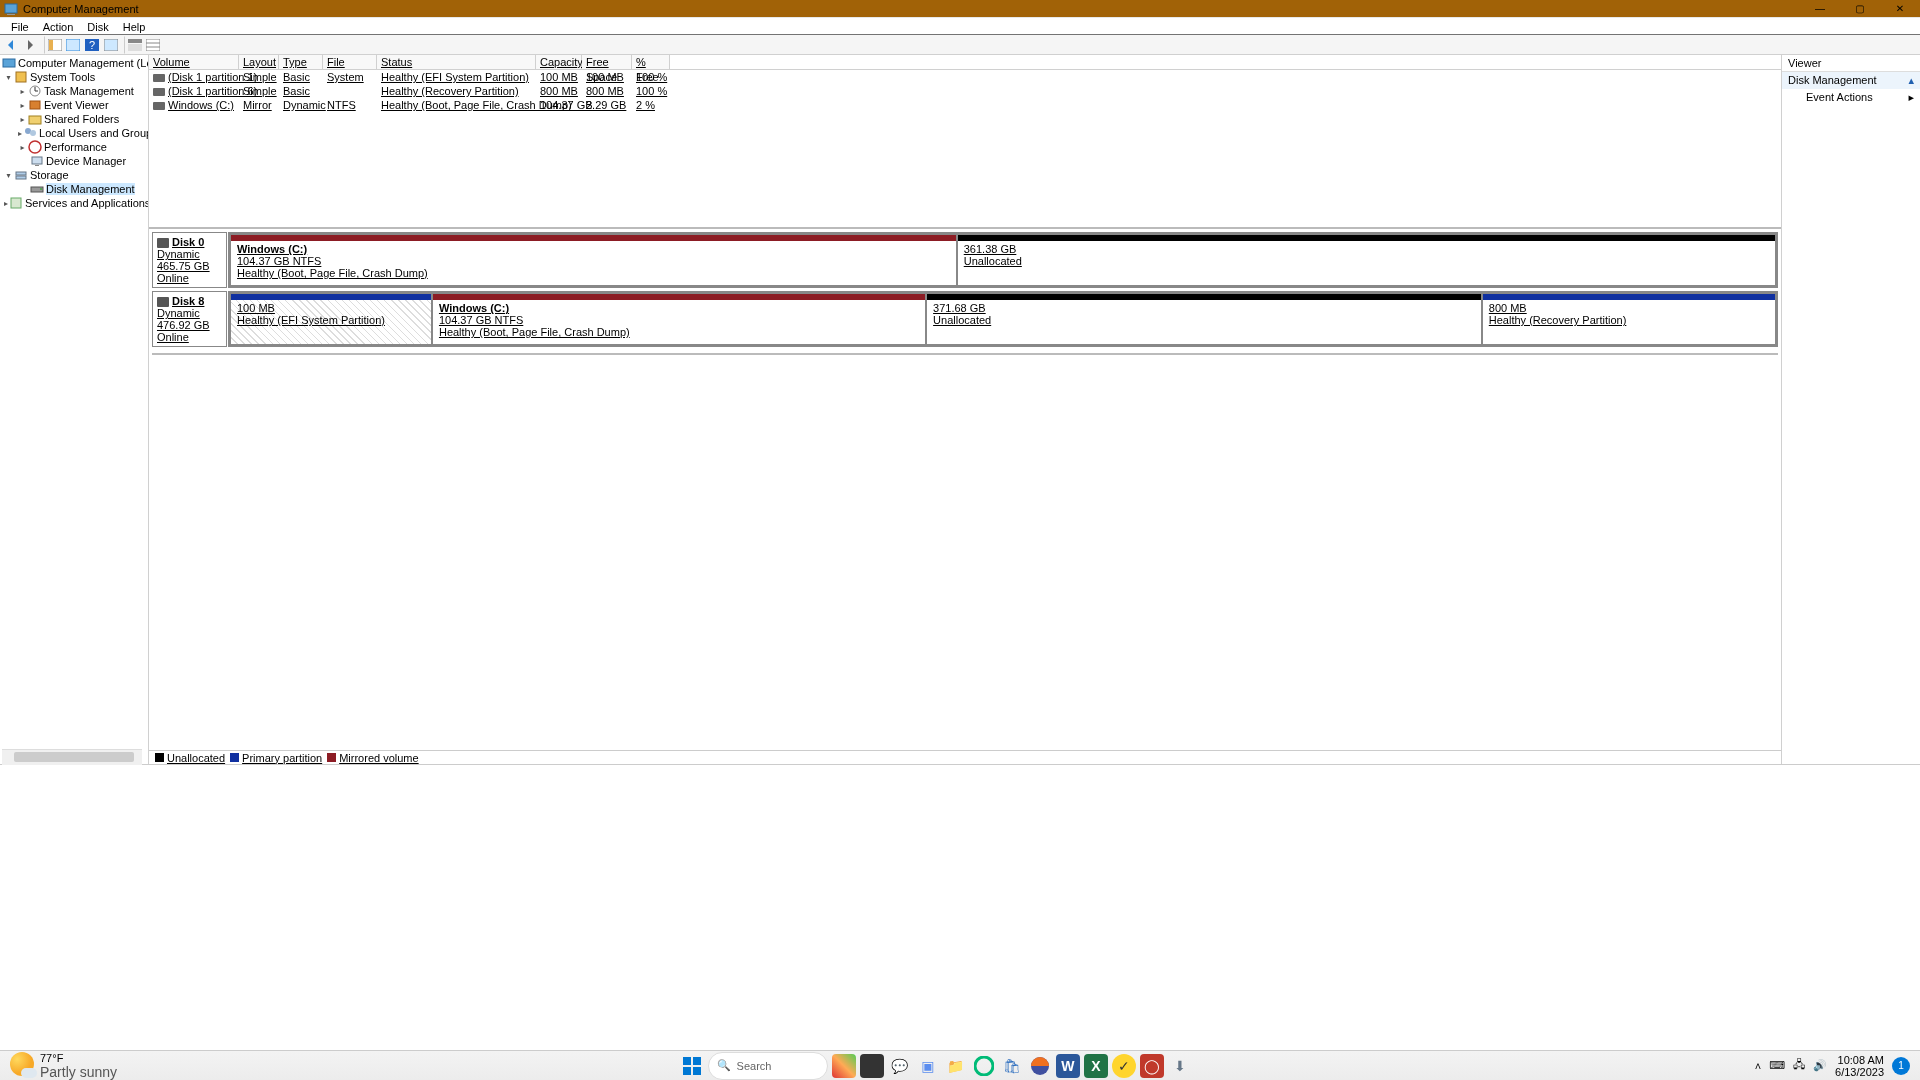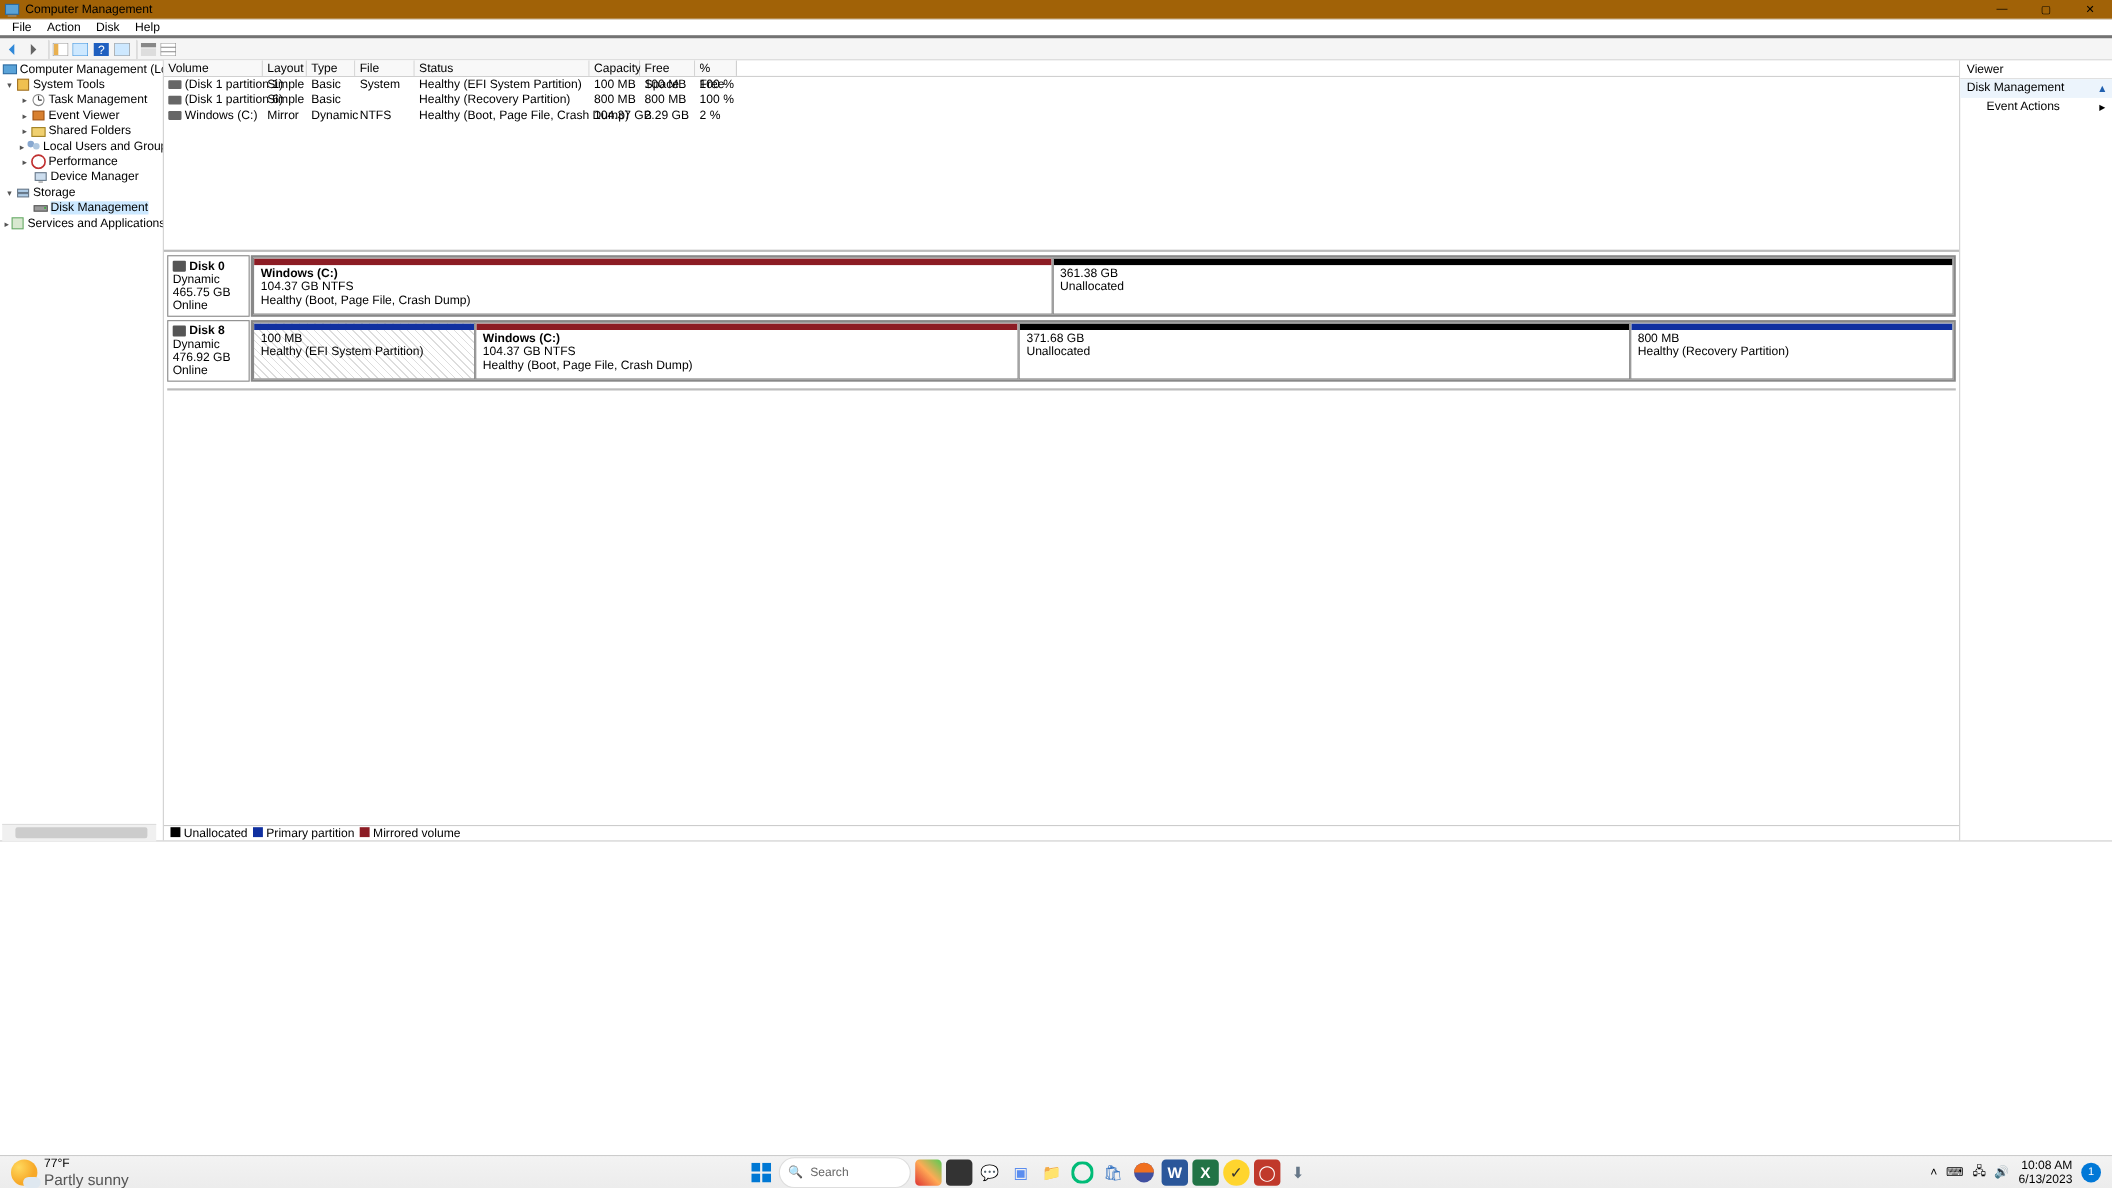--- a/index.html
+++ b/index.html
@@ -6,40 +6,40 @@
 body { width: 1920px; height: 1080px; background: #fff; overflow: hidden; position: relative; }
 
 
 .titlebar { height: 18px; background: #a16207; border-bottom: 1px solid #e8e8e8; display: flex; align-items: center; padding-left: 4px; }
 .titlebar .app-icon { width: 14px; height: 14px; margin-right: 5px; }
 .titlebar .title { flex: 1; }
 .title-controls { display: flex; }
 .title-controls div { width: 40px; height: 17px; display: flex; align-items: center; justify-content: center; font-family: sans-serif; font-size: 10px; }
 
 
-.menubar { height: 17px; display: flex; align-items: flex-start; padding-left: 5px; gap: 2px; border-bottom: 3px solid #737373; }
+.menubar { height: 17px; display: flex; align-items: flex-end; padding-left: 5px; gap: 2px; border-bottom: 1px solid #737373; }
 .menubar div { padding: 1px 6px; }
 
 
 .toolbar { height: 20px; background: #f5f5f5; border-bottom: 1px solid #d0d0d0; display: flex; align-items: center; padding-left: 3px; gap: 1px; }
 .tb-btn { width: 18px; height: 18px; display: flex; align-items: center; justify-content: center; border: 1px solid transparent; }
 .tb-btn.sep { border-left: 1px solid #ccc; margin-left: 3px; padding-left: 3px; width: auto; }
 
 
 .main { height: 710px; display: flex; border-bottom: 1px solid #ccc; }
 
 
 .tree { width: 149px; border-right: 1px solid #d0d0d0; overflow: hidden; padding-top: 1px; }
 .tree-row { display: flex; align-items: center; height: 14px; white-space: nowrap; padding-left: 2px; }
 .tree-row.sel span.lbl { background: #cce8ff; }
 .tog { width: 9px; height: 9px; display: inline-flex; align-items: center; justify-content: center; font-size: 8px; color: #555; margin-right: 1px; }
 .ticon { width: 14px; height: 14px; margin-right: 2px; display: inline-block; }
 
 
-.center { flex: 1; display: flex; flex-direction: column; border-right: 1px solid #d0d0d0; }
+.center { flex: 1; display: flex; flex-direction: column; border-right: 1px solid #d0d0d0; text-decoration: underline; }
 .vol-hdr { height: 15px; background: #fff; border-bottom: 1px solid #d0d0d0; display: flex; }
 .vol-hdr div { border-right: 1px solid #d0d0d0; padding: 0 4px; line-height: 15px; background: #f8f8f8; }
 .vol-body { flex: 0 0 auto; }
 .vol-row { display: flex; height: 14px; align-items: center; }
 .vol-row div { padding: 0 4px; white-space: nowrap; }
 
 
 .disks { border-top: 2px solid #bbb; }
 .disk { display: flex; margin: 3px; }
 .disk-lbl { width: 75px; border: 1px solid #888; padding: 3px 4px; margin-right: 1px; position: relative; }
@@ -63,21 +63,21 @@
 .act-sec span:first-child { flex:1; }
 .act-item { padding: 2px 6px 2px 24px; display: flex; }
 .act-item span:first-child { flex:1; }
 
 
 .scroll-h { height: 16px; background: #f0f0f0; border-top: 1px solid #ddd; position: relative; }
 .scroll-h .thumb { position: absolute; top:2px; left: 12px; width: 120px; height: 10px; background: #ccc; border-radius: 2px; }
 
 
 .taskbar { position: absolute; bottom: 0; left: 0; right: 0; height: 30px; background: linear-gradient(#f3f3f3,#ececec); display: flex; align-items: center; border-top: 1px solid #ccc; }
-.weather { display: flex; align-items: center; padding-left: 10px; gap: 6px; }
+.weather { display: flex; padding-left: 10px; gap: 6px; }
 .weather-icon { width: 24px; height: 24px; border-radius: 50%; background: radial-gradient(circle at 30% 30%, #ffd95e, #f7a928 60%); position: relative; }
 .weather-icon::after { content: ""; position: absolute; right: -3px; bottom: -2px; width: 16px; height: 10px; background: #dfe8f0; border-radius: 8px; }
 .tb-center { flex: 1; display: flex; justify-content: center; align-items: center; gap: 4px; }
 .tb-center .icon { width: 24px; height: 24px; border-radius: 4px; display:flex; align-items:center; justify-content:center; font-size: 14px; }
 .search { width: 120px; height: 28px; background: #fff; border: 1px solid #ddd; border-radius: 14px; display:flex; align-items:center; padding-left:8px; gap:6px; }
 .sys { display:flex; align-items:center; gap:8px; padding-right:10px; }
 .sys .clock { text-align: right; line-height: 12px; font-size: 11px; }
 .sys .not { width:18px; height:18px; background:#0078d7; border-radius:50%; color:#fff; display:flex; align-items:center; justify-content:center; font-size:10px; }
 
 

